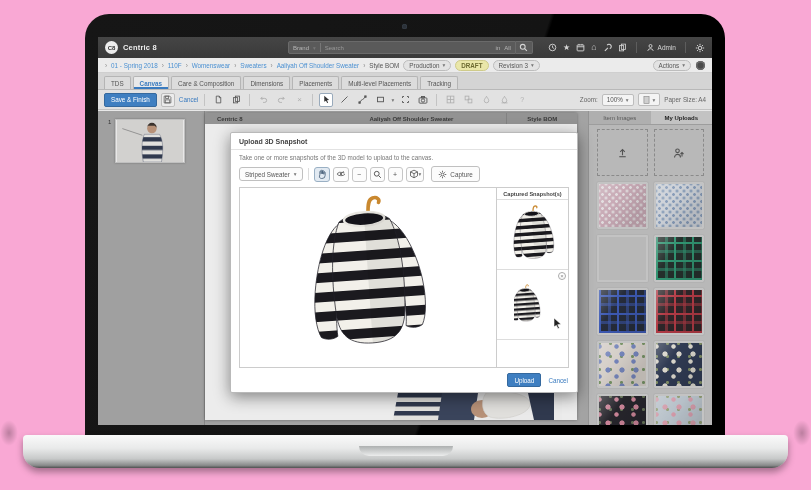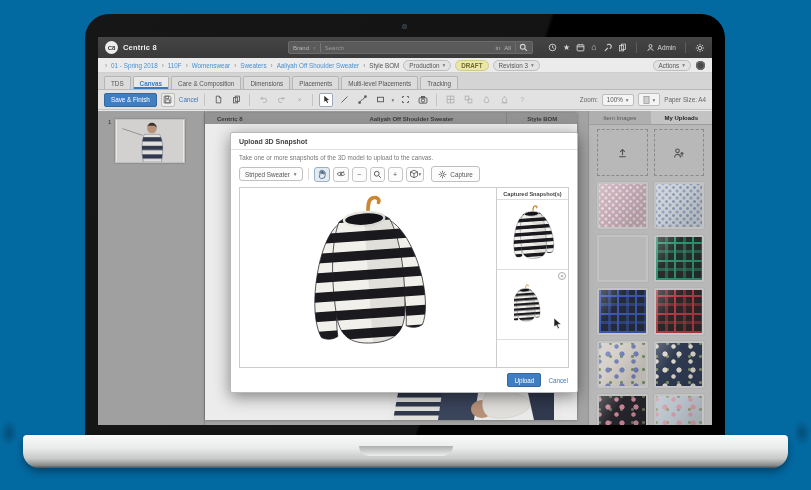--- a/index.html
+++ b/index.html
@@ -1,17 +1,17 @@
 <!DOCTYPE html>
 <html><head>
 <meta charset="utf-8">
 <style>
   * { margin:0; padding:0; box-sizing:border-box; }
   body { font-family:"Liberation Sans", sans-serif; background:#fff; }
-  .stage { position:relative; width:811px; height:490px; overflow:hidden; background:#0369a1; }
+  .stage { position:relative; width:811px; height:490px; overflow:hidden; background:#f9a8d4; }
 
   
   .bezel { position:absolute; left:85px; top:14px; width:640px; height:421px;
     background:linear-gradient(108deg,#161616 0%,#141414 60%,#000 60.5%);
     border-radius:24px 24px 0 0; }
   .webcam { position:absolute; left:402px; top:24px; width:5px; height:5px; border-radius:50%;
     background:#2b3138; box-shadow:inset 0 0 1px #5a6a7a; }
   .base { position:absolute; left:23px; top:435px; width:765px; height:33px;
     background:linear-gradient(180deg,#fafafa 0%,#e9eaea 40%,#c7c9c9 72%,#898b8b 92%,#4e5050 100%);
     border-radius:4px 4px 16px 16px; box-shadow:0 4px 7px rgba(0,0,0,.35); }

